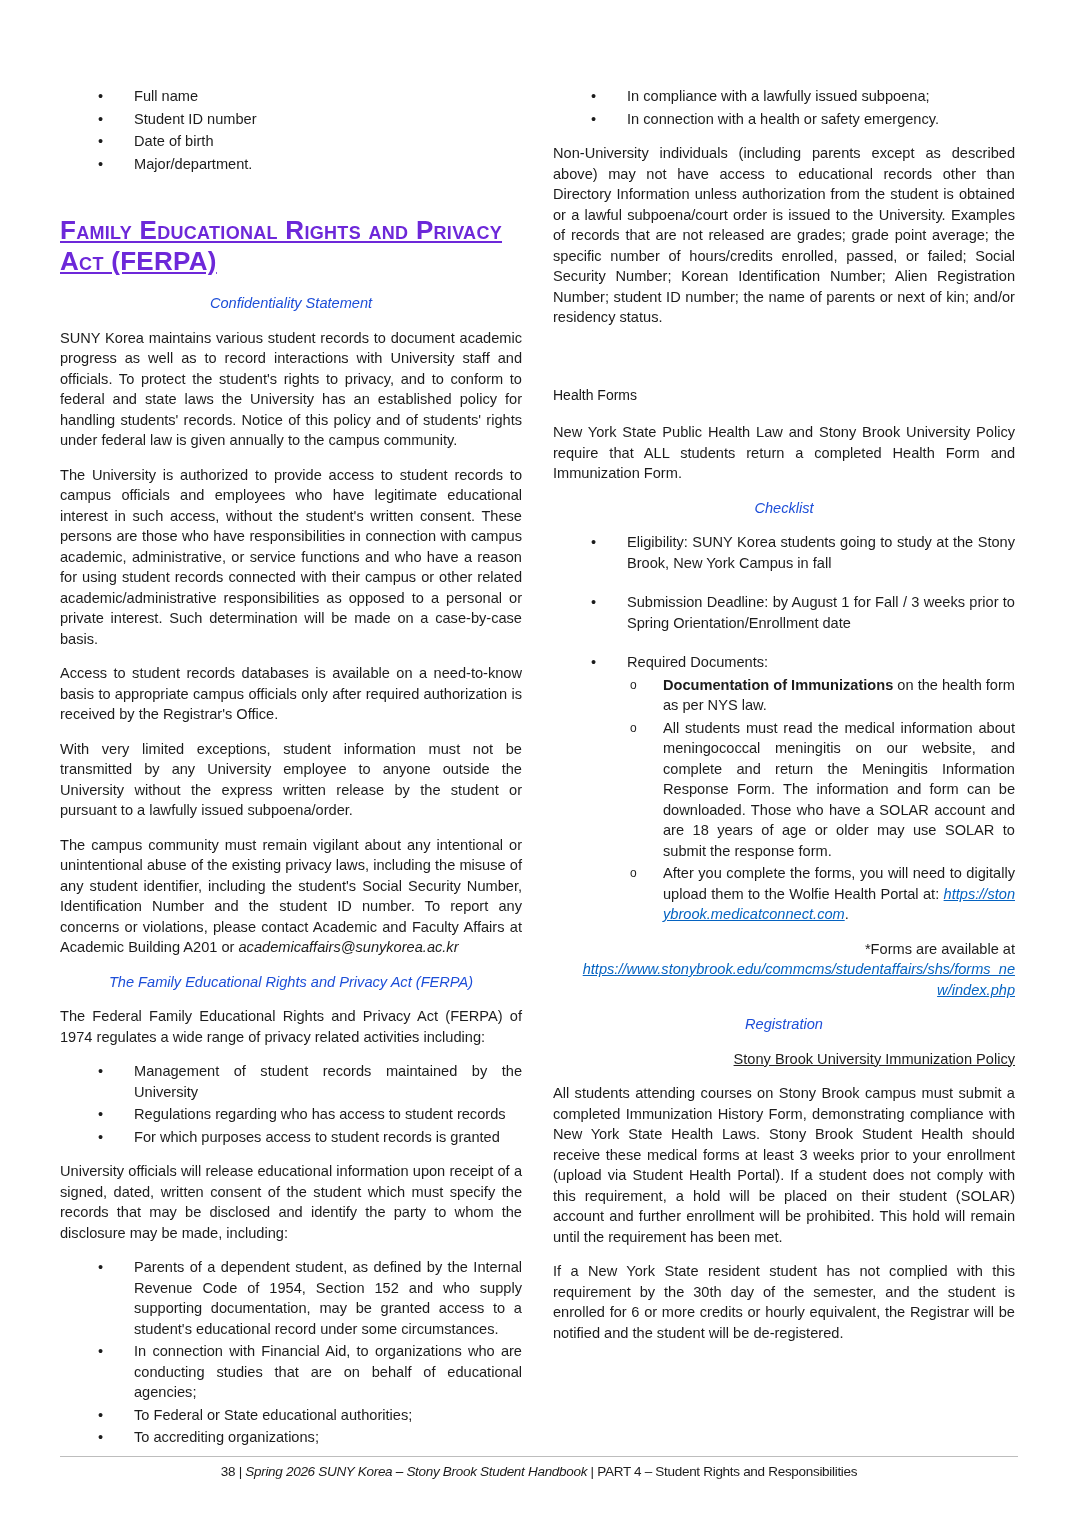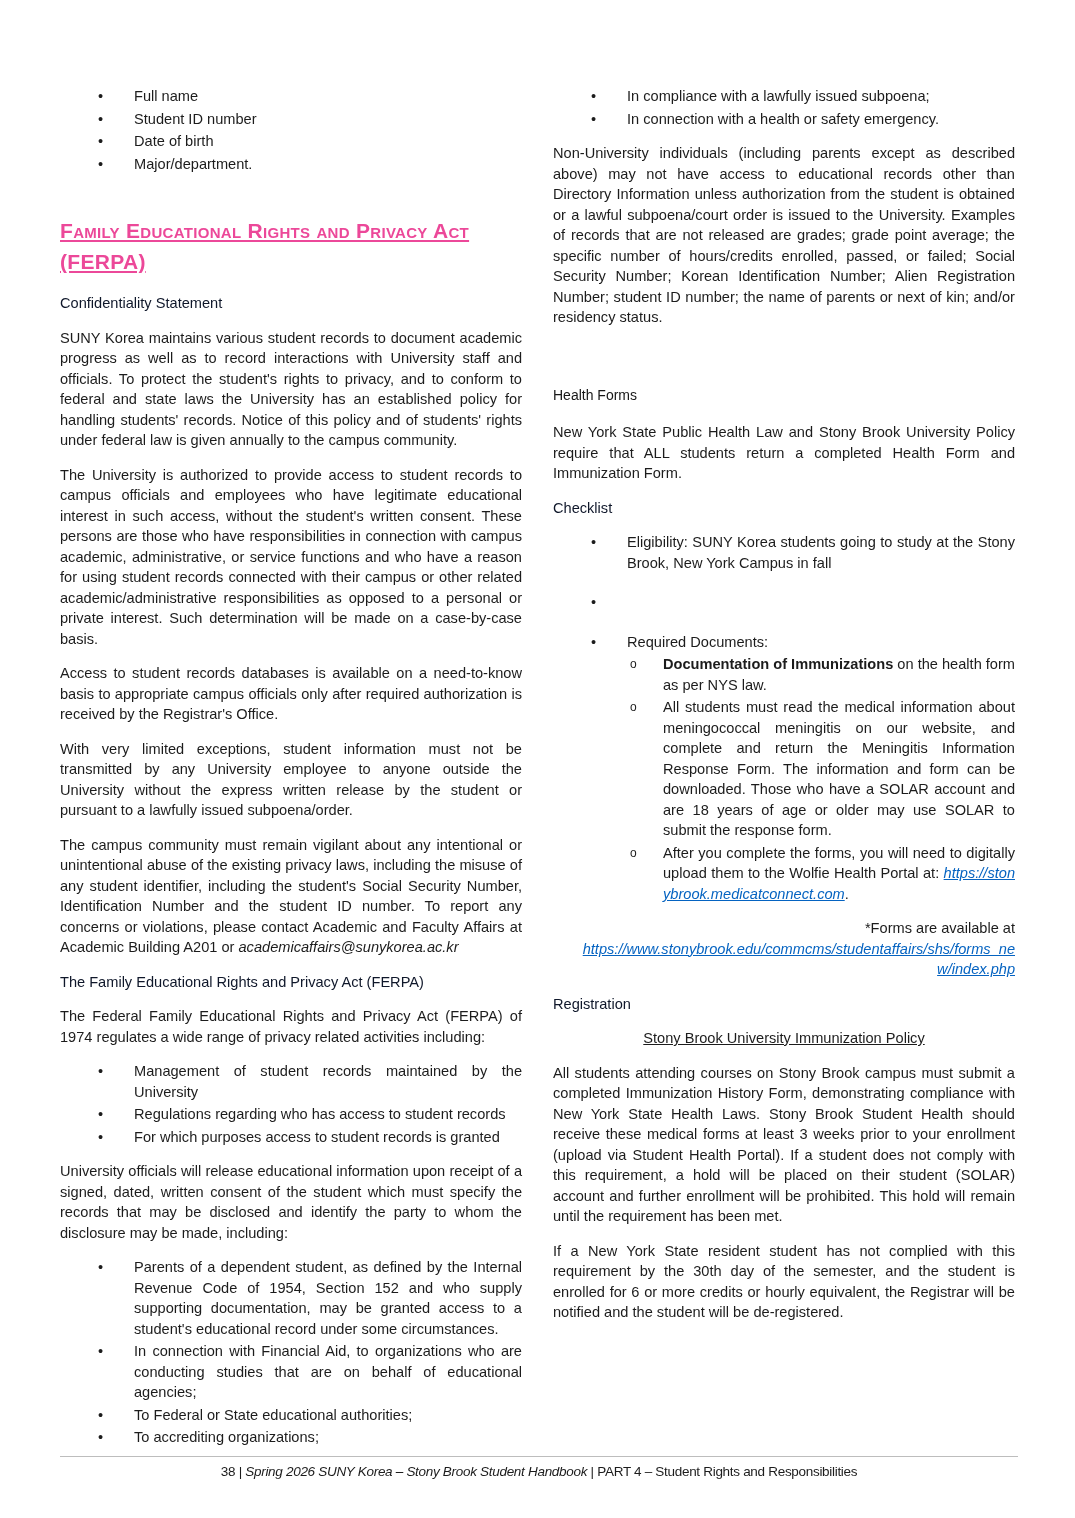--- a/index.html
+++ b/index.html
@@ -16,32 +16,33 @@
     display:flex; gap:31px;
   }
   .col {
     width:462px;
     font-size:14.6px;
     line-height:20.5px;
     text-align:justify;
   }
   .para { margin:0 0 14px 0; }
   .subhead {
-    color:#0f172a;
-    text-align:left;
+    color:#1d4ed8;
+    text-align:center;
     margin:3px 0 14px 0;
+    font-style:italic;
   }
   .main-heading {
-    font-size:21px;
+    font-size:26px;
     font-weight:bold;
     font-variant:small-caps;
     letter-spacing:0.3px;
     text-decoration:underline;
     line-height:31px;
-    color:#ec4899;
+    color:#6d28d9;
     text-align:left;
     margin:41px 0 16px 0;
   }
   .h2 {
     font-size:14px;
     color:#171717;
     text-align:left;
     margin:57px 0 17px 0;
   }
   .bullet { display:flex; margin:0 0 2px 0; }
@@ -66,21 +67,21 @@
     word-break:break-all;
     cursor:pointer;
   }
   .forms-note {
     margin:0 0 14px 0;
     padding-left:20px;
     text-align:right;
   }
   .policy-title {
     text-decoration:underline;
-    text-align:center;
+    text-align:right;
     margin:0 0 14px 0;
   }
   .email { font-style:italic; }
   .footer {
     position:absolute;
     left:60px; right:57px; top:1456px;
     border-top:1px solid #bdbdbd;
     padding-top:7px;
     font-size:13.5px;
     letter-spacing:-0.3px;
@@ -189,20 +190,21 @@
 
       <div class="subhead">Checklist</div>
 
       <div class="list-block">
         <div class="bullet spaced">
           <span class="marker">•</span>
           <span class="b-text">Eligibility: SUNY Korea students going to study at the Stony Brook, New York Campus in fall</span>
         </div>
         <div class="bullet spaced">
           <span class="marker">•</span>
+          <span class="b-text">Submission Deadline: by August 1 for Fall / 3 weeks prior to Spring Orientation/Enrollment date</span>
         </div>
         <div class="bullet">
           <span class="marker">•</span>
           <span class="b-text">Required Documents:</span>
         </div>
         <div class="bullet l2">
           <span class="marker">o</span>
           <span class="b-text"><b>Documentation of Immunizations</b><span> on the health form as per NYS law.</span></span>
         </div>
         <div class="bullet l2">

